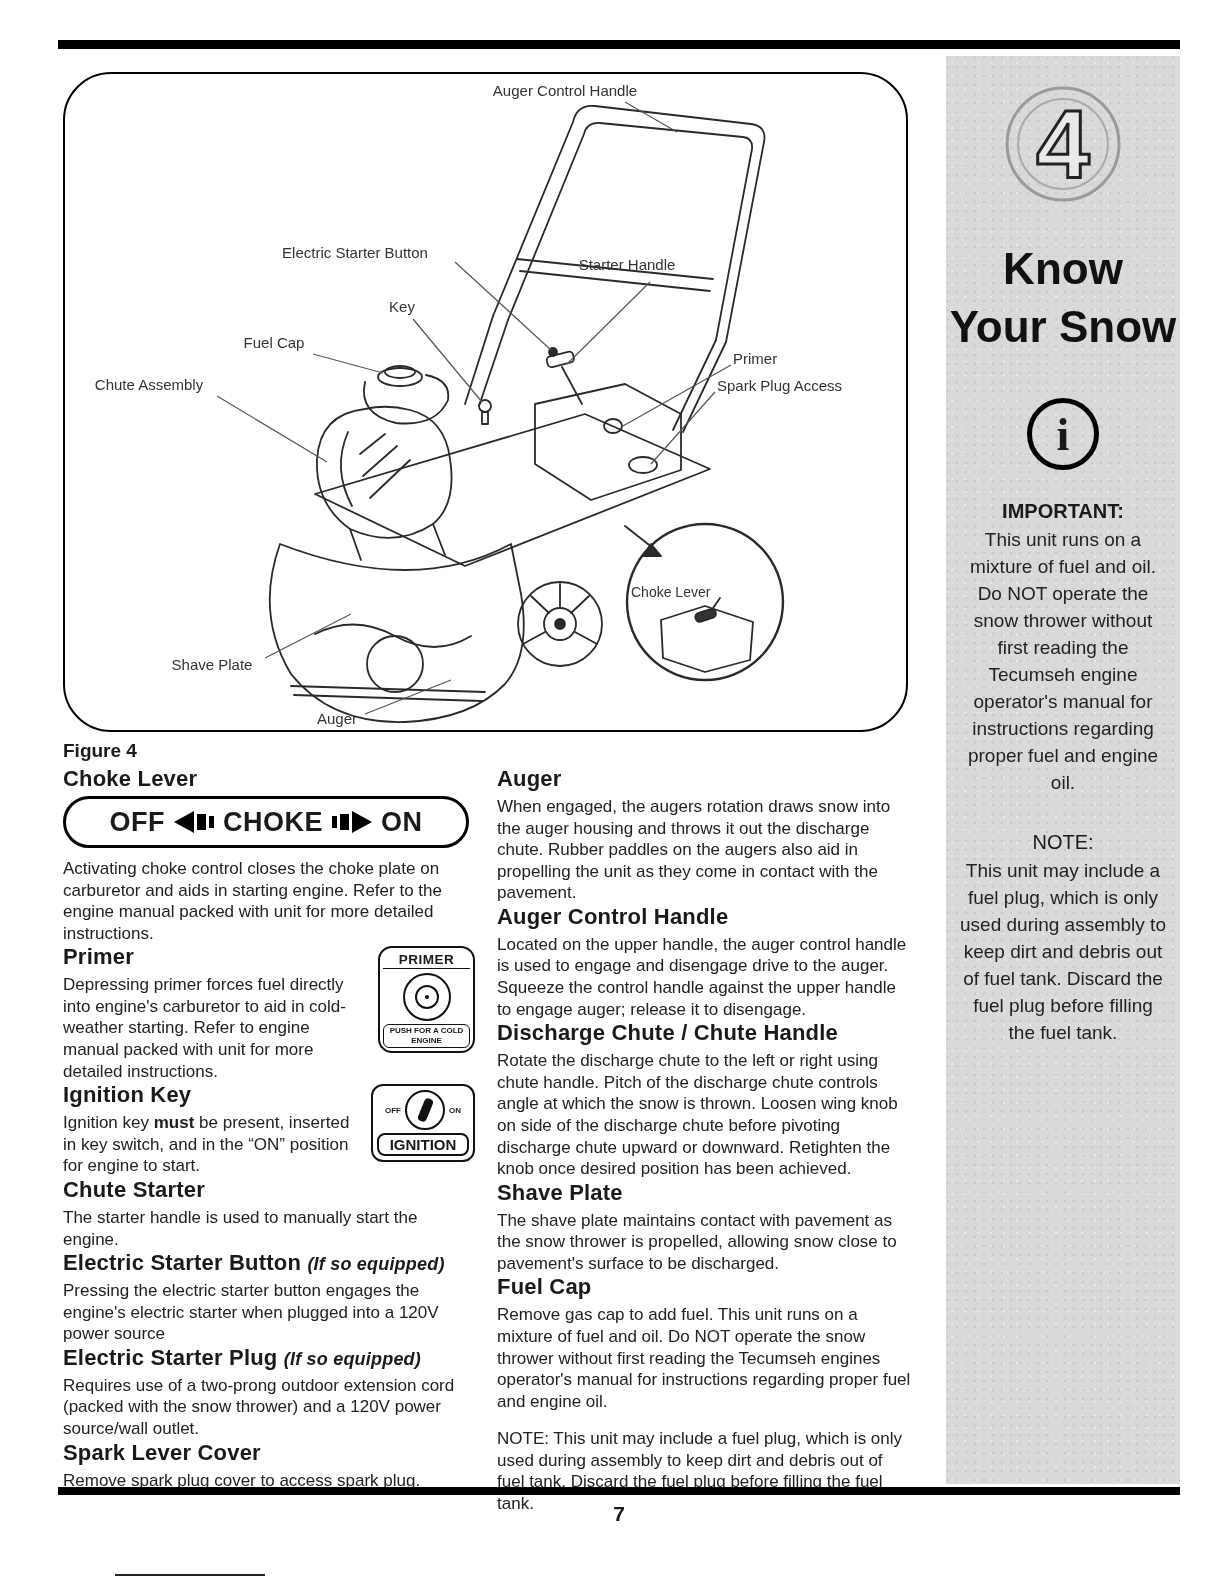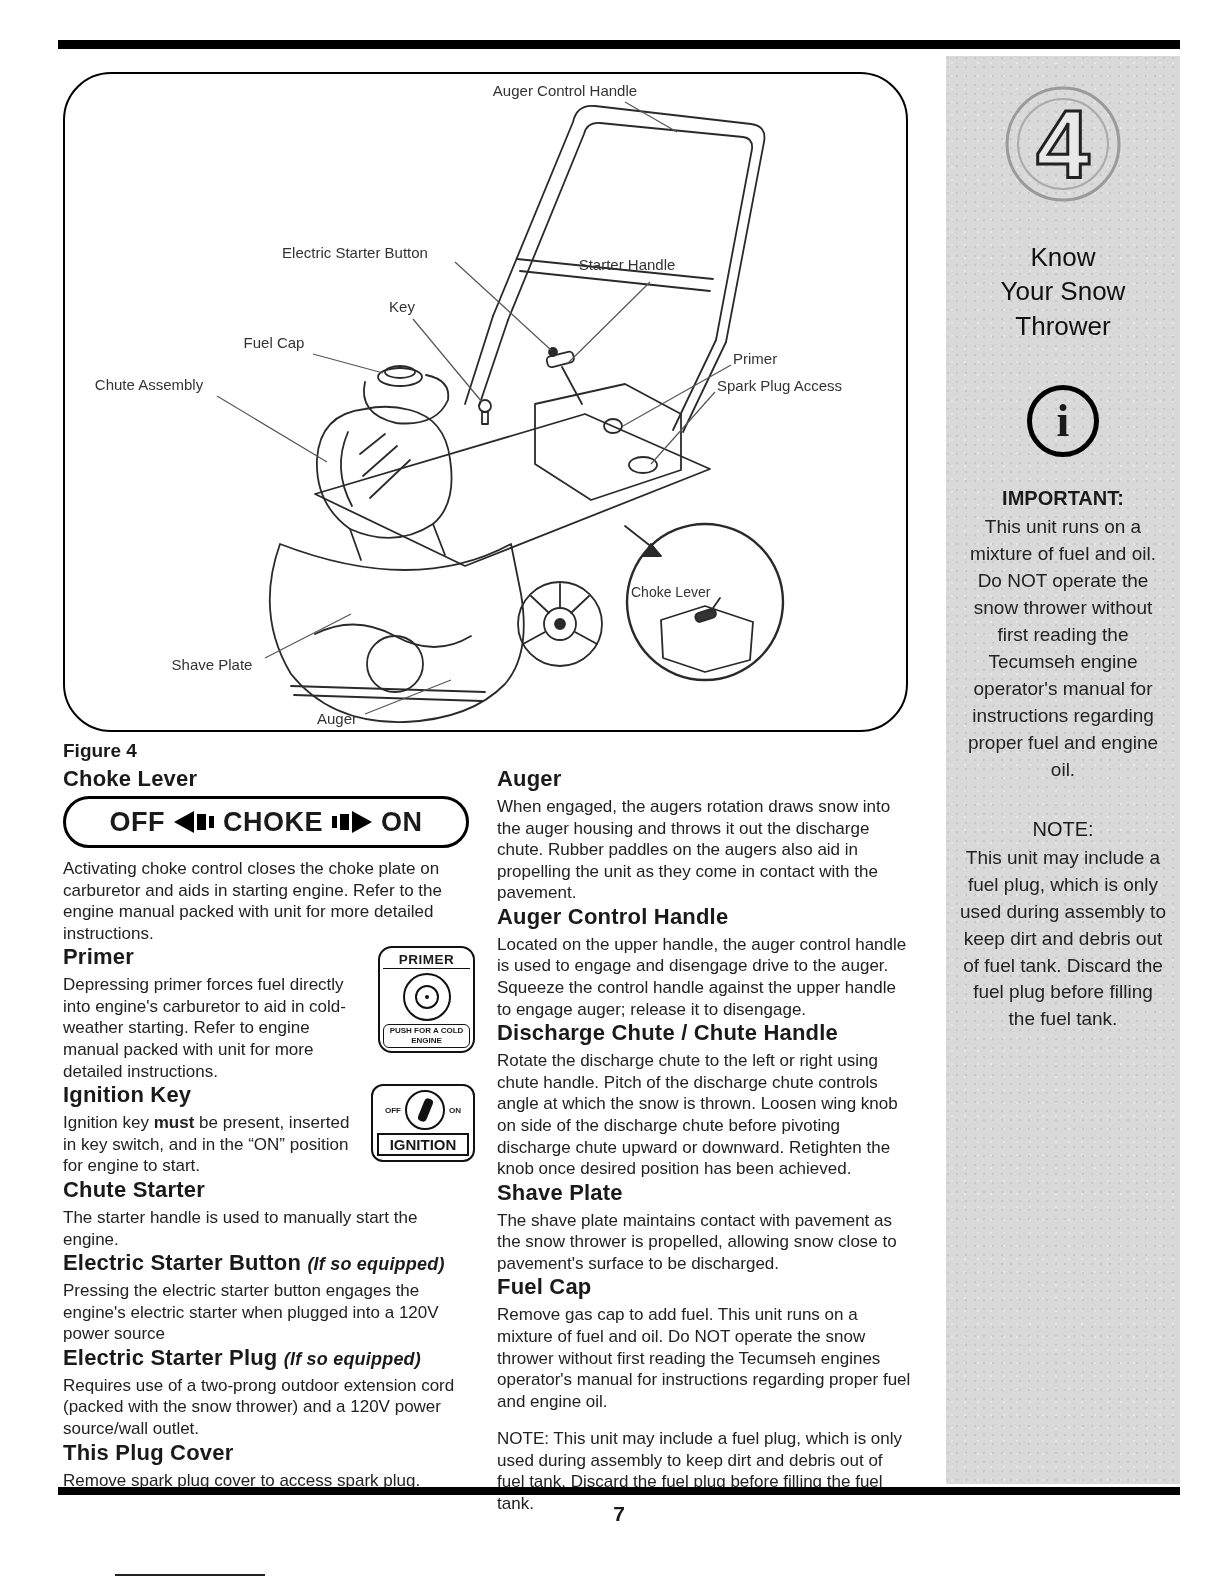--- a/index.html
+++ b/index.html
@@ -56,33 +56,33 @@
     border-radius:6px; padding:1px 2px; }
 
   
   .ign-icon { position:absolute; right:0; top:2px; width:104px; border:2.5px solid #111;
     border-radius:12px; padding:4px; background:#fff; }
   .ign-top { display:flex; align-items:center; justify-content:center; gap:4px; }
   .ign-side { font-size:8px; font-weight:bold; }
   .ign-circle { width:40px; height:40px; border:2.5px solid #111; border-radius:50%;
     display:flex; align-items:center; justify-content:center; }
   .ign-key { width:9px; height:24px; background:#111; border-radius:4px; transform:rotate(22deg); }
-  .ign-label { margin-top:3px; border:2px solid #111; border-radius:0; text-align:center;
+  .ign-label { margin-top:3px; border:2px solid #111; border-radius:8px; text-align:center;
     font-weight:bold; font-size:15px; padding:1px 0; }
 
   
   .sidebar { position:absolute; left:946px; top:56px; width:234px; height:1428px;
     background-color:#d9d9d9;
     background-image:
       radial-gradient(circle at 2px 2px, #c9c9c9 1px, transparent 1.6px),
       radial-gradient(circle at 6px 7px, #e7e7e7 1px, transparent 1.6px);
     background-size:9px 9px, 13px 13px;
     text-align:center; padding-top:22px; }
   .chapter-badge { margin:0 auto; width:132px; height:132px; }
-  .sb-title { font-size:26px; font-weight:normal; line-height:1.32; margin-top:26px; color:#111; }
+  .sb-title { font-size:44px; font-weight:bold; line-height:1.32; margin-top:26px; color:#111; }
   .info-icon { width:72px; height:72px; border:5px solid #000; border-radius:50%;
     margin:42px auto 0 auto; display:flex; align-items:center; justify-content:center;
     font-family:"Liberation Serif", serif; font-weight:bold; font-size:46px; background:transparent; }
   .sb-h { font-size:20px; font-weight:bold; margin-top:30px; }
   .sb-h2 { font-size:20px; margin-top:34px; }
   .sb-text { font-size:19px; line-height:1.42; width:208px; margin:4px auto 0 auto; color:#222; }
 </style>
 </head>
 <body>
 
@@ -236,21 +236,21 @@
     <h2 class="sec"><span>Electric Starter Button</span> <span class="suffix">(If so equipped)</span></h2>
     <p class="body">Pressing the electric starter button engages the engine's electric starter when plugged into a 120V power source</p>
   </div>
 
   <div class="section">
     <h2 class="sec"><span>Electric Starter Plug</span> <span class="suffix">(If so equipped)</span></h2>
     <p class="body">Requires use of a two-prong outdoor extension cord (packed with the snow thrower) and a 120V power source/wall outlet.</p>
   </div>
 
   <div class="section">
-    <h2 class="sec">This Plug Cover</h2>
+    <h2 class="sec">Spark Lever Cover</h2>
     <p class="body">Remove spark plug cover to access spark plug.</p>
   </div>
 </div>
 
 <div class="col-right">
 
   <div class="section">
     <h2 class="sec">Auger</h2>
     <p class="body">When engaged, the augers rotation draws snow into the auger housing and throws it out the discharge chute. Rubber paddles on the augers also aid in propelling the unit as they come in contact with the pavement.</p>
   </div>
@@ -280,21 +280,20 @@
 <div class="sidebar">
   <svg class="chapter-badge" viewBox="0 0 132 132">
     <circle cx="66" cy="66" r="56" fill="none" stroke="#9a9a9a" stroke-width="3"></circle>
     <circle cx="66" cy="66" r="45" fill="none" stroke="#ababab" stroke-width="2"></circle>
     <text x="66" y="100" text-anchor="middle" font-family="Liberation Sans, sans-serif" font-size="96" font-weight="bold" fill="#e9e9e9" stroke="#222" stroke-width="3">4</text>
   </svg>
 
   <div class="sb-title">
     <div>Know</div>
     <div>Your Snow</div>
-    <div>Thrower</div>
   </div>
 
   <div class="info-icon">
     <span>i</span>
   </div>
 
   <div class="sb-h">IMPORTANT:</div>
   <div class="sb-text">This unit runs on a mixture of fuel and oil. Do NOT operate the snow thrower without first reading the Tecumseh engine operator's manual for instructions regarding proper fuel and engine oil.</div>
 
   <div class="sb-h2">NOTE:</div>

